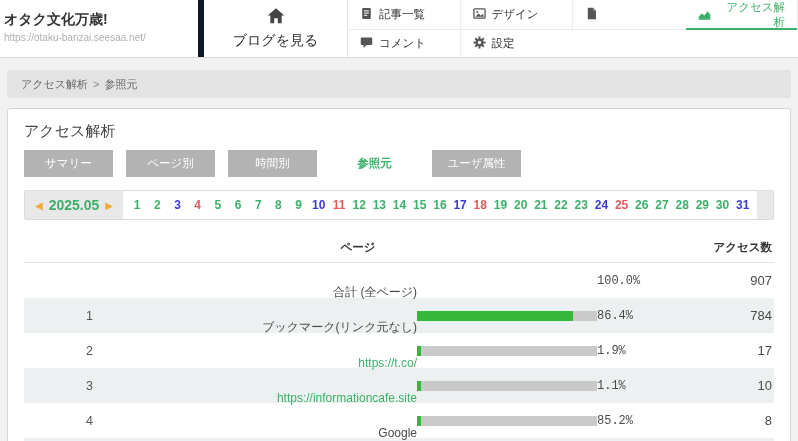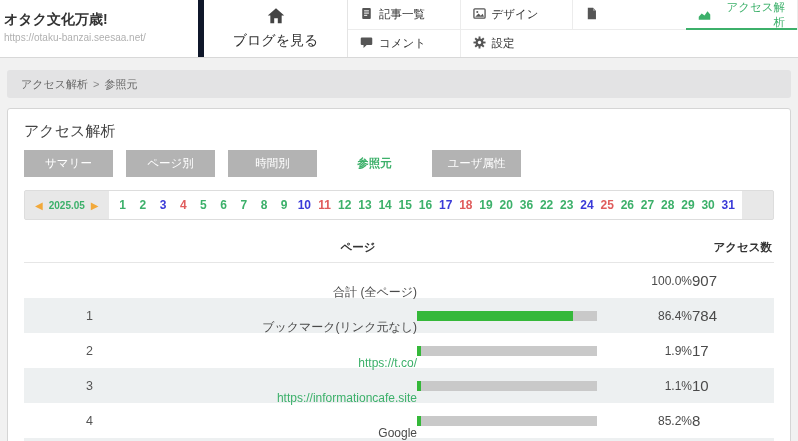--- a/index.html
+++ b/index.html
@@ -36,42 +36,42 @@
   .page-title{font-size:15px;font-weight:500;color:#444;}
   .tabs{display:flex;gap:13px;margin-top:9px;}
   .tab{width:89px;height:27px;display:flex;align-items:center;justify-content:center;
     font-size:11.5px;color:#fff;background:var(--tab-gray);cursor:pointer;}
   .tab[data-active="true"]{background:#fff;color:var(--green);font-weight:bold;}
   
   .datebar{margin-top:13px;border:1px solid #ddd;background:#e8e8e8;border-radius:2px;
     display:flex;align-items:stretch;height:30px;overflow:hidden;}
   .month-nav{display:flex;align-items:center;gap:6px;padding:0 10px;flex:none;}
   .month-nav .arrow{color:var(--orange);font-size:10px;cursor:pointer;}
-  .month-label{color:var(--green);font-size:10px;font-weight:600;}
+  .month-label{color:var(--green);font-size:14px;font-weight:600;}
   .days{background:#fff;display:flex;align-items:center;padding:0 4px;flex:none;}
   .day{width:20.2px;text-align:center;font-size:12px;font-weight:600;color:var(--green);cursor:pointer;}
   .day[data-type="sat"]{color:var(--sat);font-weight:700;}
   .day[data-type="sun"]{color:var(--sun);}
   
   .table{margin-top:12px;}
   .thead{display:flex;align-items:center;height:31px;border-bottom:1px solid #e6e6e6;
     font-size:11.5px;font-weight:bold;color:#333;}
   .tr{display:flex;align-items:center;height:35px;font-size:12px;color:#4a4a4a;}
   .tr:nth-child(odd){background:var(--row-alt);}
   .col-main{flex:1;text-align:center;}
   .col-pct{width:95px;text-align:right;}
   .col-cnt{width:82px;text-align:right;padding-right:2px;}
   .tr .rank{width:80px;text-align:right;padding-right:11px;color:#555;font-size:12.5px;}
   .tr .name{flex:1;text-align:right;white-space:nowrap;overflow:hidden;margin-top:24px;}
   .tr .name[data-kind="link"]{color:var(--green);cursor:pointer;}
   .tr .barcell{width:180px;flex:none;}
   .track{width:100%;height:10px;background:#c9c9c9;}
   .fill{height:100%;background:var(--bar-green);}
-  .tr .pct{width:95px;text-align:right;}
-  .tr .cnt{width:82px;padding-right:2px;font-size:15px;}
+  .tr .pct{width:95px;font-family:Liberation Mono, monospace;}
+  .tr .cnt{width:82px;text-align:right;padding-right:2px;font-size:13px;}
 </style>
 </head>
 <body>
 
 <header class="topbar">
   <div class="blog-info">
     <div class="blog-title">オタク文化万歳!</div>
     <div class="blog-url">https://otaku-banzai.seesaa.net/</div>
   </div>
   <div class="quick-actions">
@@ -185,21 +185,21 @@
       <span class="day" data-type="sun">11</span>
       <span class="day" data-type="w">12</span>
       <span class="day" data-type="w">13</span>
       <span class="day" data-type="w">14</span>
       <span class="day" data-type="w">15</span>
       <span class="day" data-type="w">16</span>
       <span class="day" data-type="sat">17</span>
       <span class="day" data-type="sun">18</span>
       <span class="day" data-type="w">19</span>
       <span class="day" data-type="w">20</span>
-      <span class="day" data-type="w">36</span>
+      <span class="day" data-type="w">21</span>
       <span class="day" data-type="w">22</span>
       <span class="day" data-type="w">23</span>
       <span class="day" data-type="sat">24</span>
       <span class="day" data-type="sun">25</span>
       <span class="day" data-type="w">26</span>
       <span class="day" data-type="w">27</span>
       <span class="day" data-type="w">28</span>
       <span class="day" data-type="w">29</span>
       <span class="day" data-type="w">30</span>
       <span class="day" data-type="sat">31</span>

